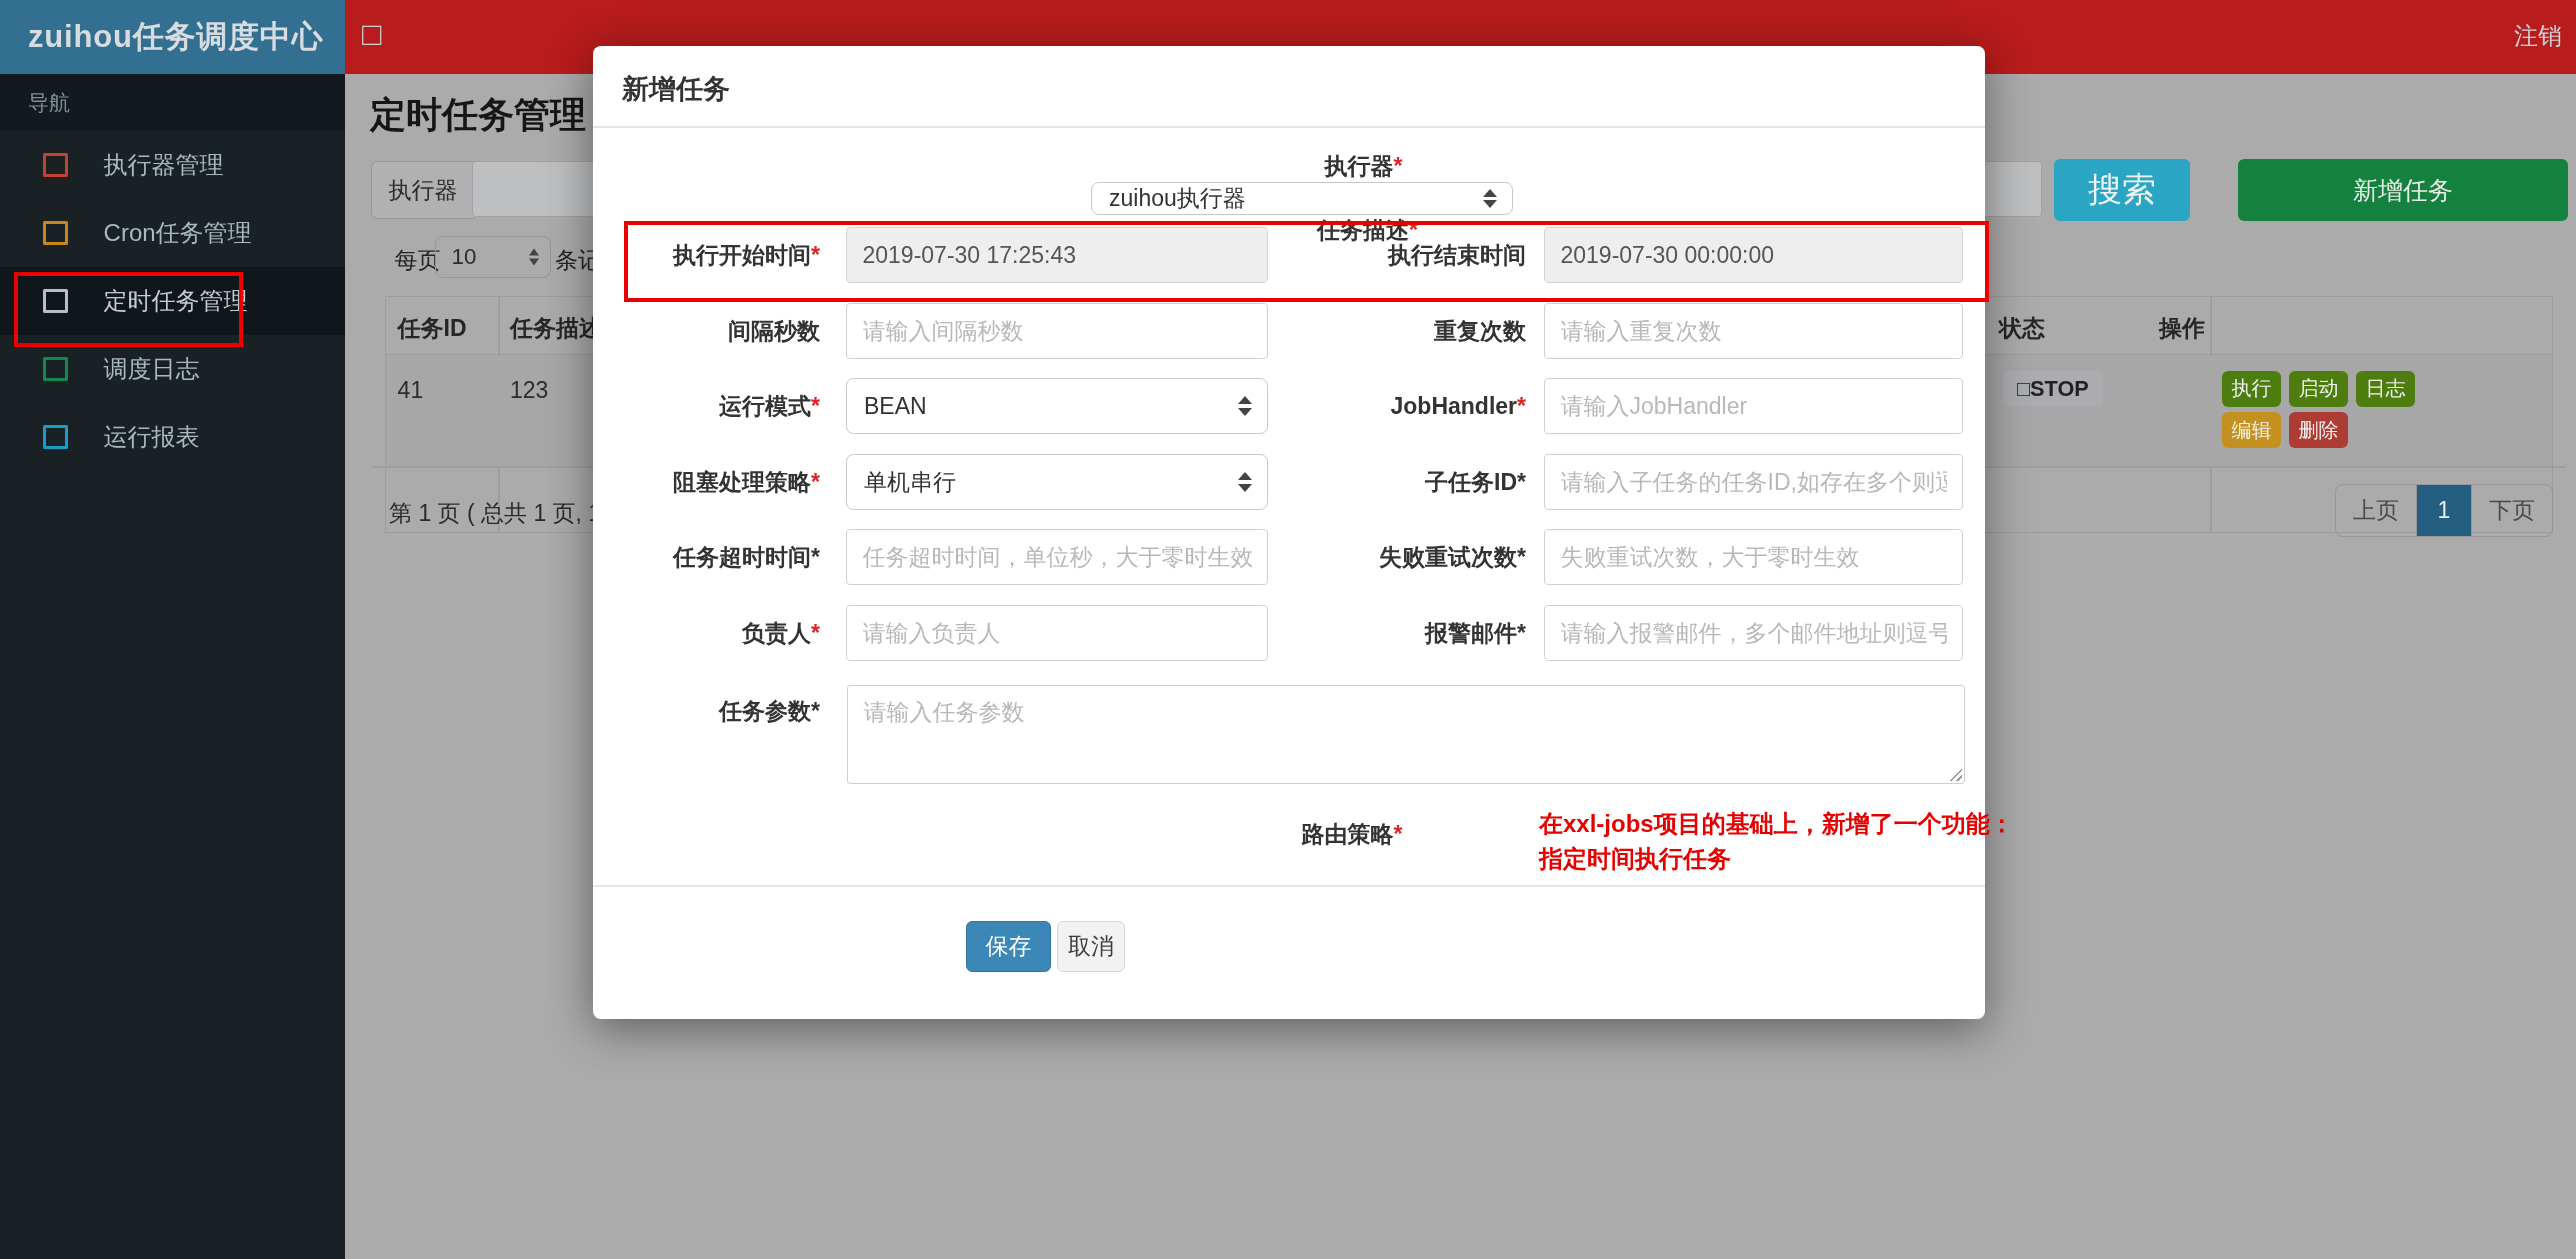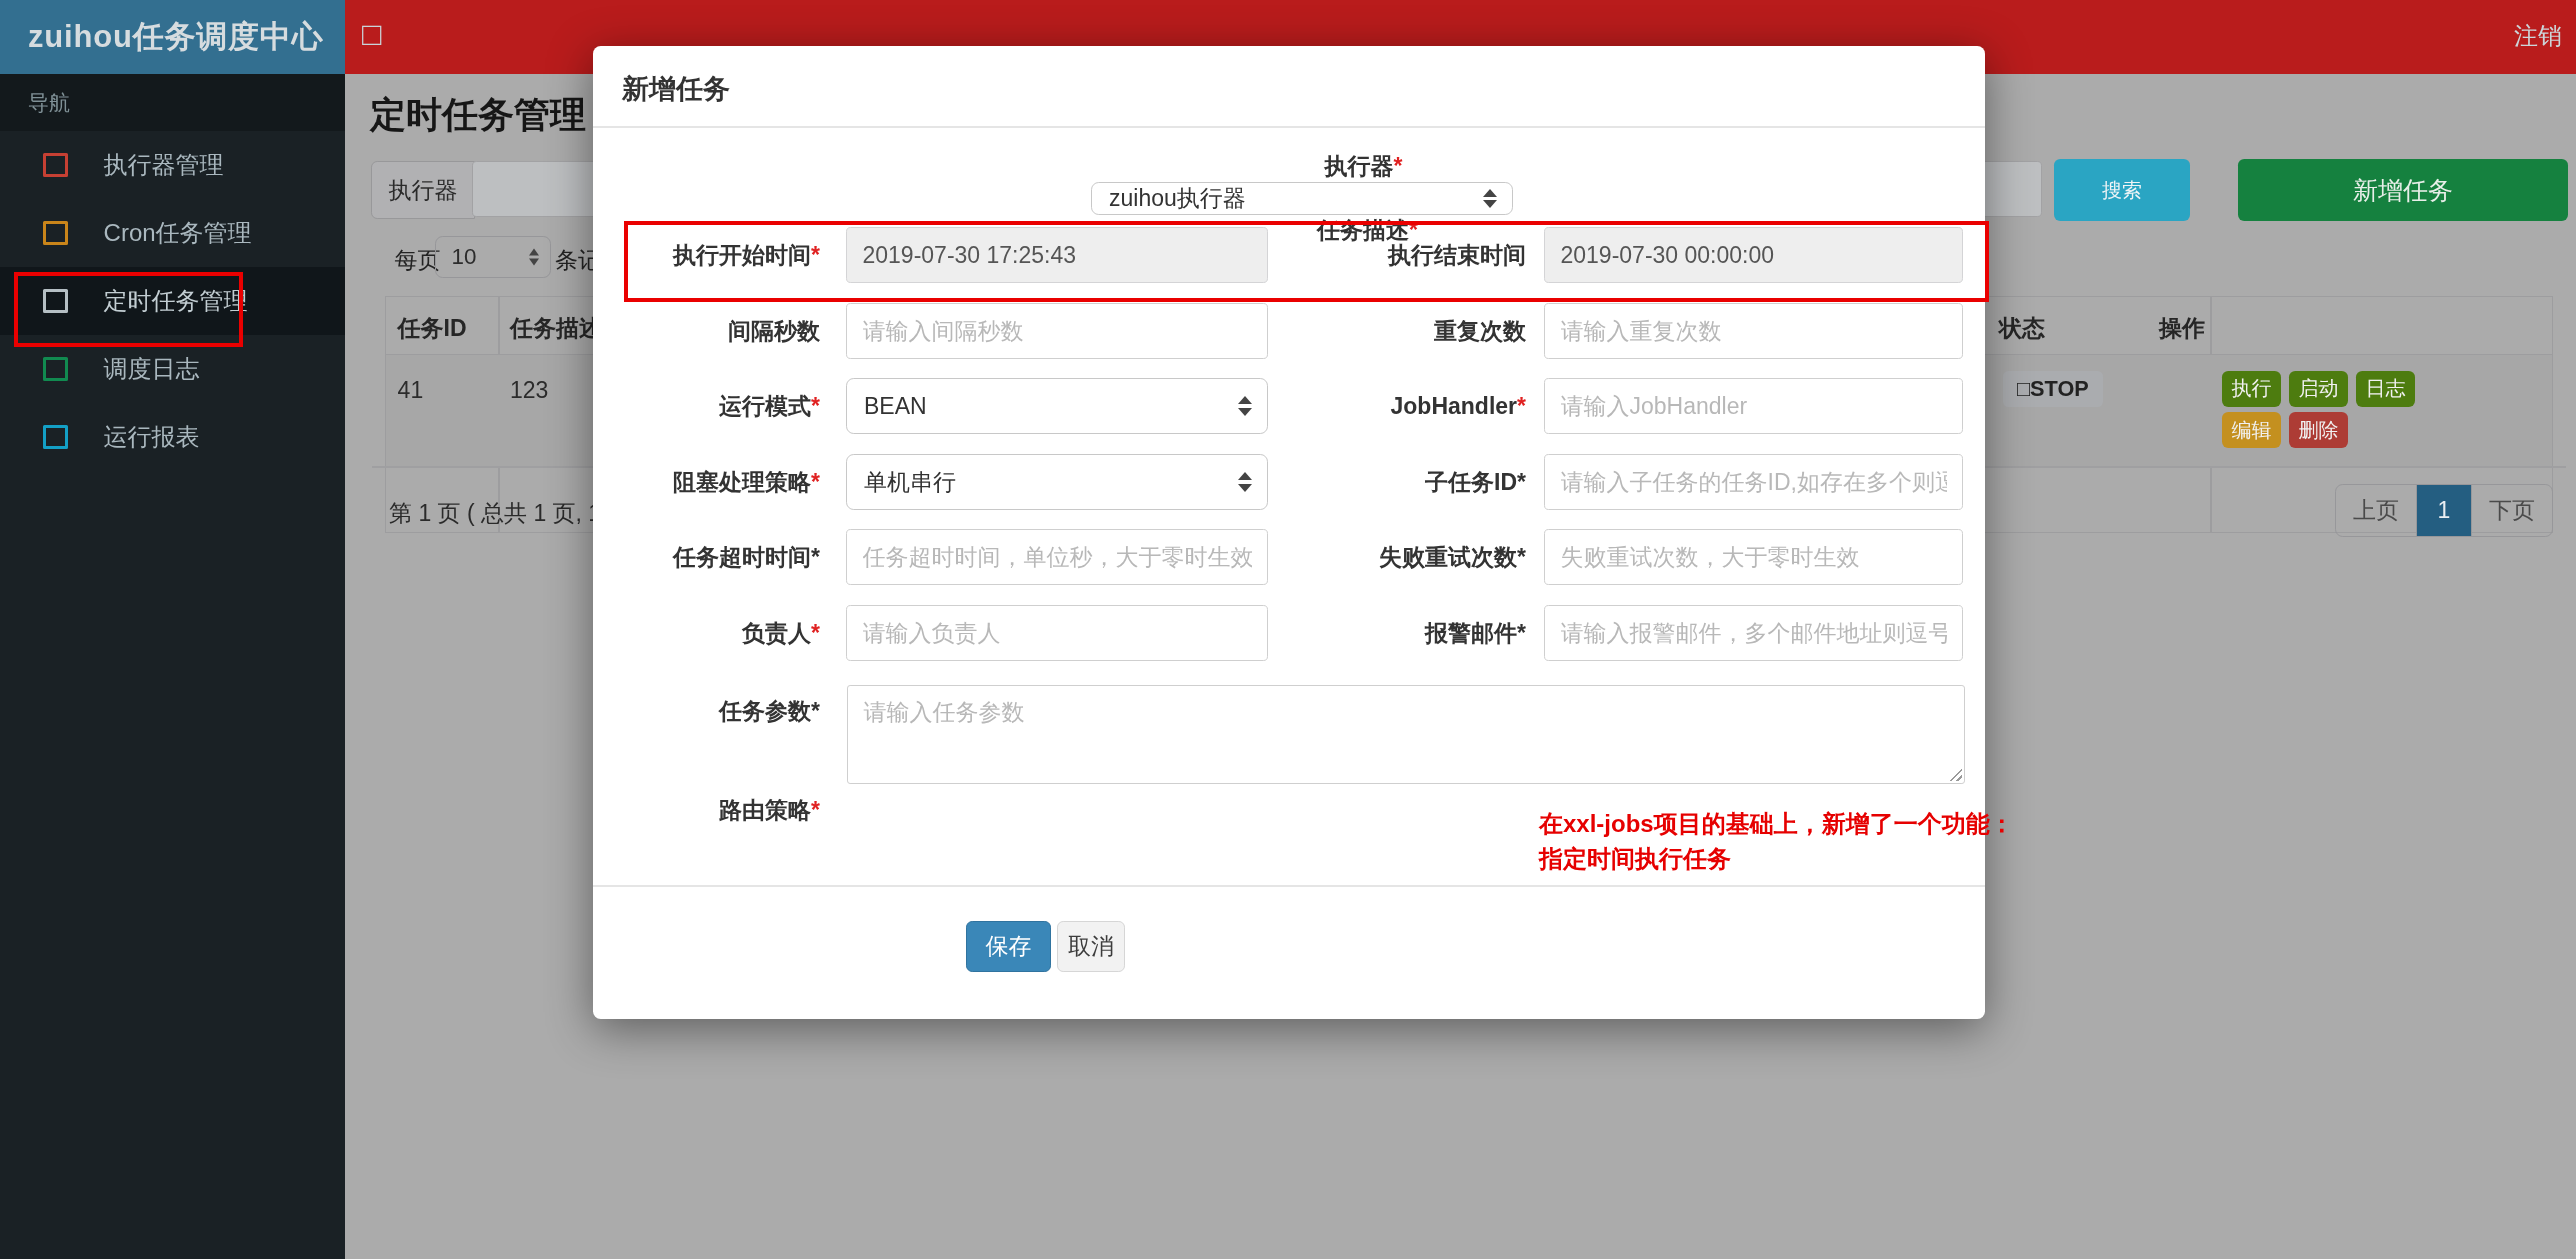--- a/index.html
+++ b/index.html
@@ -19,21 +19,21 @@
   .sidebar{position:absolute;left:0;top:74px;width:345px;height:1185px;background:#1a2125;z-index:2;}
   .nav-header{height:57px;background:#13191c;color:#7f9096;font-size:21px;display:flex;align-items:center;padding-left:28px;}
   .side-item{height:68px;display:flex;align-items:center;color:#aab8bf;font-size:24px;cursor:pointer;}
   .side-item.active{background:#10161a;color:#c3ced3;}
   .sq-icon{width:18.6px;height:18.6px;border:3.1px solid;border-radius:1.5px;margin-left:43px;margin-right:36px;flex:0 0 auto;}
   
   .content{position:absolute;left:345px;top:74px;width:2231px;height:1185px;background:#ababab;z-index:1;}
   .page-title{position:absolute;left:25px;top:17px;font-size:36px;font-weight:600;color:#161616;margin:0;}
   .addon{position:absolute;left:26px;top:87px;width:102px;height:56px;background:#b1b1b3;border:1.5px solid #98989a;border-radius:6.2px 0 0 6.2px;display:flex;align-items:center;justify-content:center;font-size:23px;color:#2b2b2b;}
   .bar-input{position:absolute;left:127px;top:87px;width:1570px;height:56px;background:#bdbfc1;border:1.5px solid #a2a2a4;border-radius:4.6px;box-sizing:border-box;}
-  .btn-search{position:absolute;left:1709px;top:85px;width:136px;height:62px;background:#2aa5c3;border:none;border-radius:6.2px;color:#eef4f6;font-size:20px;cursor:pointer;}
+  .btn-search{position:absolute;left:1709px;top:85px;width:136px;height:62px;background:#2aa5c3;border:none;border-radius:6.2px;color:#eef4f6;font-size:34px;cursor:pointer;}
   .btn-add{position:absolute;left:1893px;top:85px;width:330px;height:62px;background:#15813f;border:none;border-radius:6.2px;color:#e8efe9;font-size:25px;cursor:pointer;}
   
   .tbl-wrap{position:absolute;left:27px;top:155px;width:2194px;height:320px;}
   .pp-label{position:absolute;left:22.4px;top:15.5px;font-size:23px;color:#232323;}
   .pp-select{position:absolute;left:63px;top:7px;width:116px;height:42px;border:1.5px solid #97979a;border-radius:7.7px;box-sizing:border-box;display:flex;align-items:center;cursor:pointer;}
   .pp-select .val{margin-left:15.5px;font-size:22.4px;color:#2c2c2c;}
   .pp-suffix{position:absolute;left:183px;top:15.5px;font-size:23px;color:#232323;white-space:nowrap;}
   .grid{position:absolute;left:13px;top:67px;width:2168px;height:237px;border:0.8px solid #9d9d9f;box-sizing:border-box;}
   .grid .vline{position:absolute;top:0;bottom:0;width:1.5px;background:#9d9d9f;}
   .hdr-row{position:absolute;left:0;top:0;width:100%;height:58px;border-bottom:1.5px solid #9d9d9f;box-sizing:border-box;}
@@ -244,21 +244,21 @@
     <span class="lbl lbl-2"><span>报警邮件</span><span class="star-dark">*</span></span>
     <input class="inp ctl-2" placeholder="请输入报警邮件，多个邮件地址则逗号分" style="">
   </div>
 
   <span class="lbl-ta"><span>任务参数</span><span class="star-dark">*</span></span>
   <div class="ta-wrap">
     <textarea class="ta" placeholder="请输入任务参数" style=""></textarea>
     <span class="ta-grip"></span>
   </div>
 
-  <div class="frow" style="top:736px;">
+  <div class="frow" style="top:773px;flex-direction:column;">
     <span class="lbl lbl-1"><span>路由策略</span><span class="star-red">*</span></span>
   </div>
   <div class="note">
     <div>在xxl-jobs项目的基础上，新增了一个功能：</div>
     <div>指定时间执行任务</div>
   </div>
 
   <div class="m-fdiv"></div>
   <button class="btn-save">保存</button>
   <button class="btn-cancel">取消</button>

